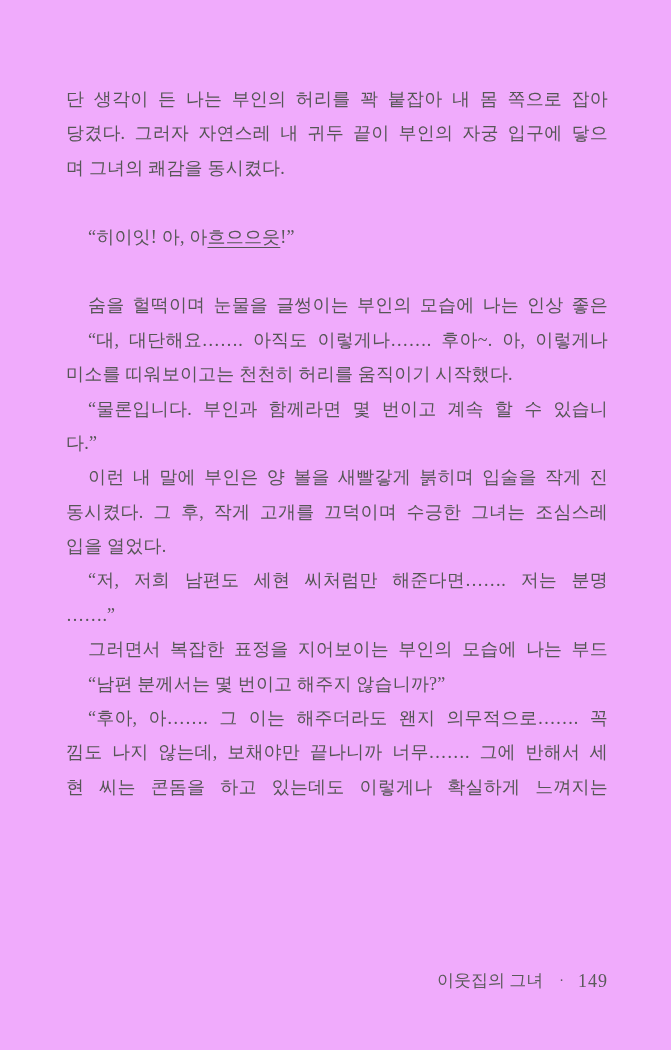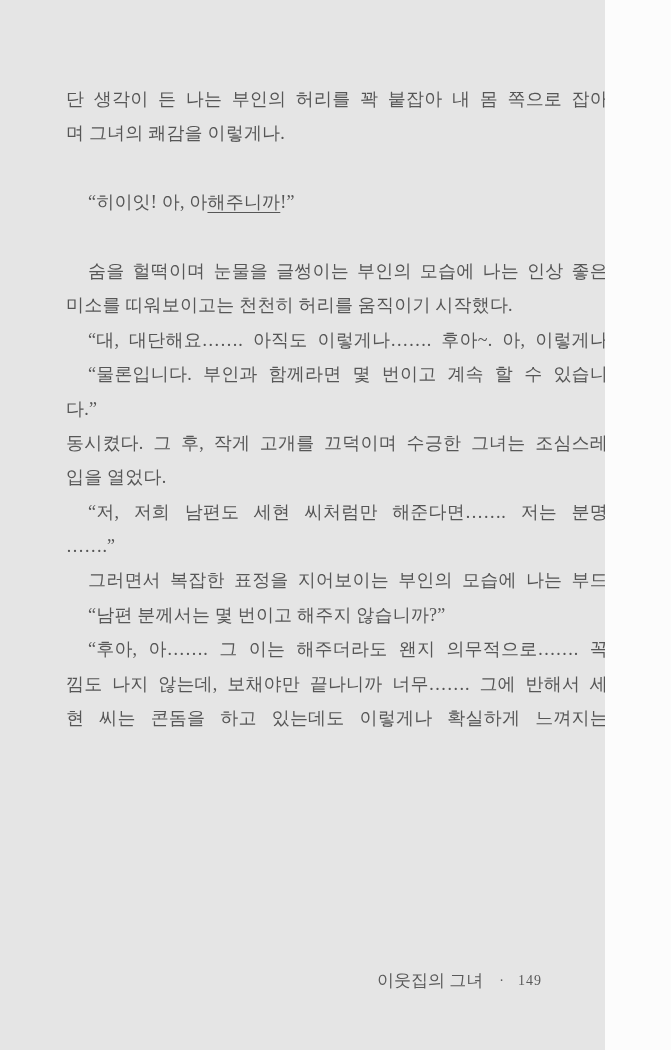--- a/index.html
+++ b/index.html
@@ -2,23 +2,23 @@
 <html><head>
 <meta charset="utf-8">
 <style>
   html, body {
     margin: 0;
     padding: 0;
     background: #fcfcfc;
   }
   .book-page {
     position: relative;
-    width: 605px;
+    width: 671px;
     height: 1050px;
-    background: #e5e5e5;
+    background: #f0abfc;
     font-family: "Liberation Serif", "DejaVu Serif", serif;
     color: #565656;
     overflow: hidden;
   }
   .body-text {
     position: absolute;
     left: 66px;
     top: 82px;
     width: 542px;
   }
@@ -55,38 +55,40 @@
     line-height: 26px;
     color: #5a5a5a;
     display: flex;
     align-items: flex-end;
   }
   .running-footer .sep {
     margin: 0 14px 0 16px;
     font-size: 14px;
   }
   .running-footer .pagenum {
-    font-size: 14px;
+    font-size: 18px;
     letter-spacing: 1px;
   }
 </style>
 </head>
 <body>
 
 <div class="book-page">
 
   <div class="body-text">
       <div class="line"><span>단 생각이 든 나는 부인의 허리를 꽉 붙잡아 내 몸 쪽으로 잡아</span></div>
-      <div class="line left"><span>며 그녀의 쾌감을 이렇게나.</span></div>
-      <div class="line left indent gap"><span>“히이잇! 아, 아</span><span class="u">해주니까</span><span>!”</span></div>
+      <div class="line"><span>당겼다. 그러자 자연스레 내 귀두 끝이 부인의 자궁 입구에 닿으</span></div>
+      <div class="line left"><span>며 그녀의 쾌감을 동시켰다.</span></div>
+      <div class="line left indent gap"><span>“히이잇! 아, 아</span><span class="u">흐으으읏</span><span>!”</span></div>
       <div class="line indent gap"><span>숨을 헐떡이며 눈물을 글썽이는 부인의 모습에 나는 인상 좋은</span></div>
+      <div class="line indent"><span>“대, 대단해요……. 아직도 이렇게나……. 후아~. 아, 이렇게나</span></div>
       <div class="line left"><span>미소를 띠워보이고는 천천히 허리를 움직이기 시작했다.</span></div>
-      <div class="line indent"><span>“대, 대단해요……. 아직도 이렇게나……. 후아~. 아, 이렇게나</span></div>
       <div class="line indent"><span>“물론입니다. 부인과 함께라면 몇 번이고 계속 할 수 있습니</span></div>
       <div class="line left"><span>다.”</span></div>
+      <div class="line indent"><span>이런 내 말에 부인은 양 볼을 새빨갛게 붉히며 입술을 작게 진</span></div>
       <div class="line"><span>동시켰다. 그 후, 작게 고개를 끄덕이며 수긍한 그녀는 조심스레</span></div>
       <div class="line left"><span>입을 열었다.</span></div>
       <div class="line indent"><span>“저, 저희 남편도 세현 씨처럼만 해준다면……. 저는 분명</span></div>
       <div class="line left"><span>…….”</span></div>
       <div class="line indent"><span>그러면서 복잡한 표정을 지어보이는 부인의 모습에 나는 부드</span></div>
       <div class="line left indent"><span>“남편 분께서는 몇 번이고 해주지 않습니까?”</span></div>
       <div class="line indent"><span>“후아, 아……. 그 이는 해주더라도 왠지 의무적으로……. 꼭</span></div>
       <div class="line"><span>낌도 나지 않는데, 보채야만 끝나니까 너무……. 그에 반해서 세</span></div>
       <div class="line"><span>현 씨는 콘돔을 하고 있는데도 이렇게나 확실하게 느껴지는</span></div>
     </div>

